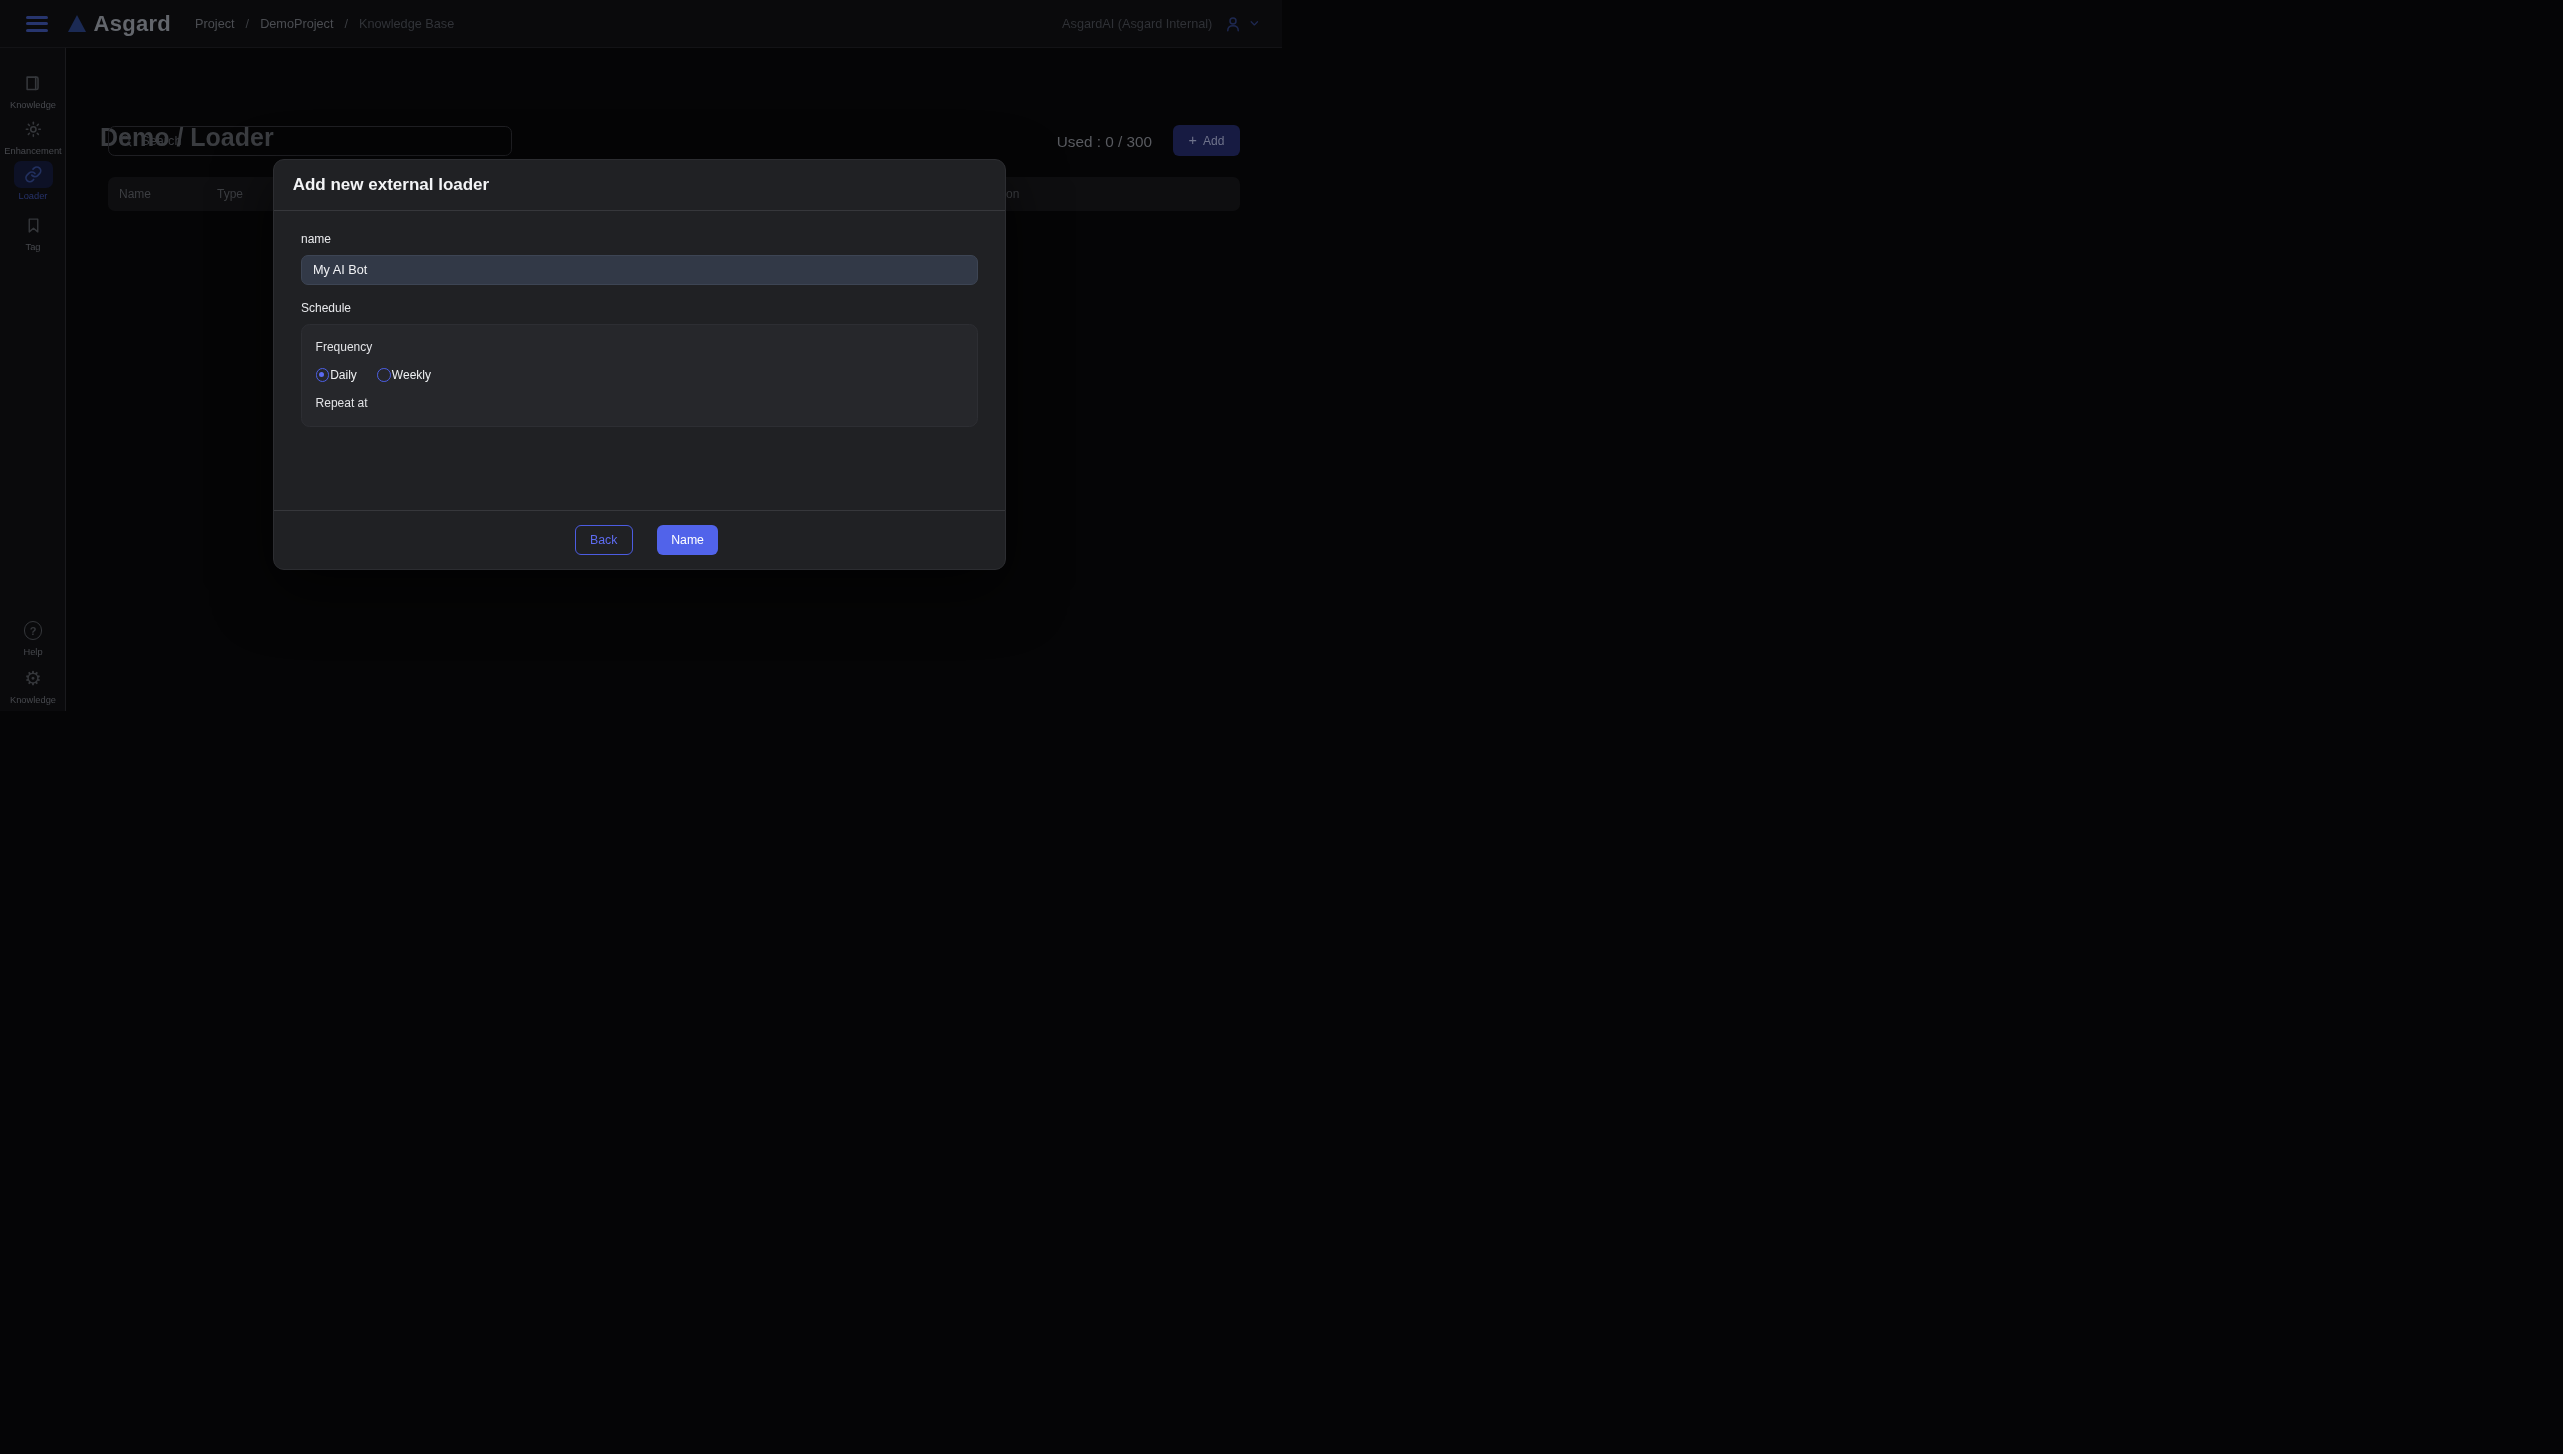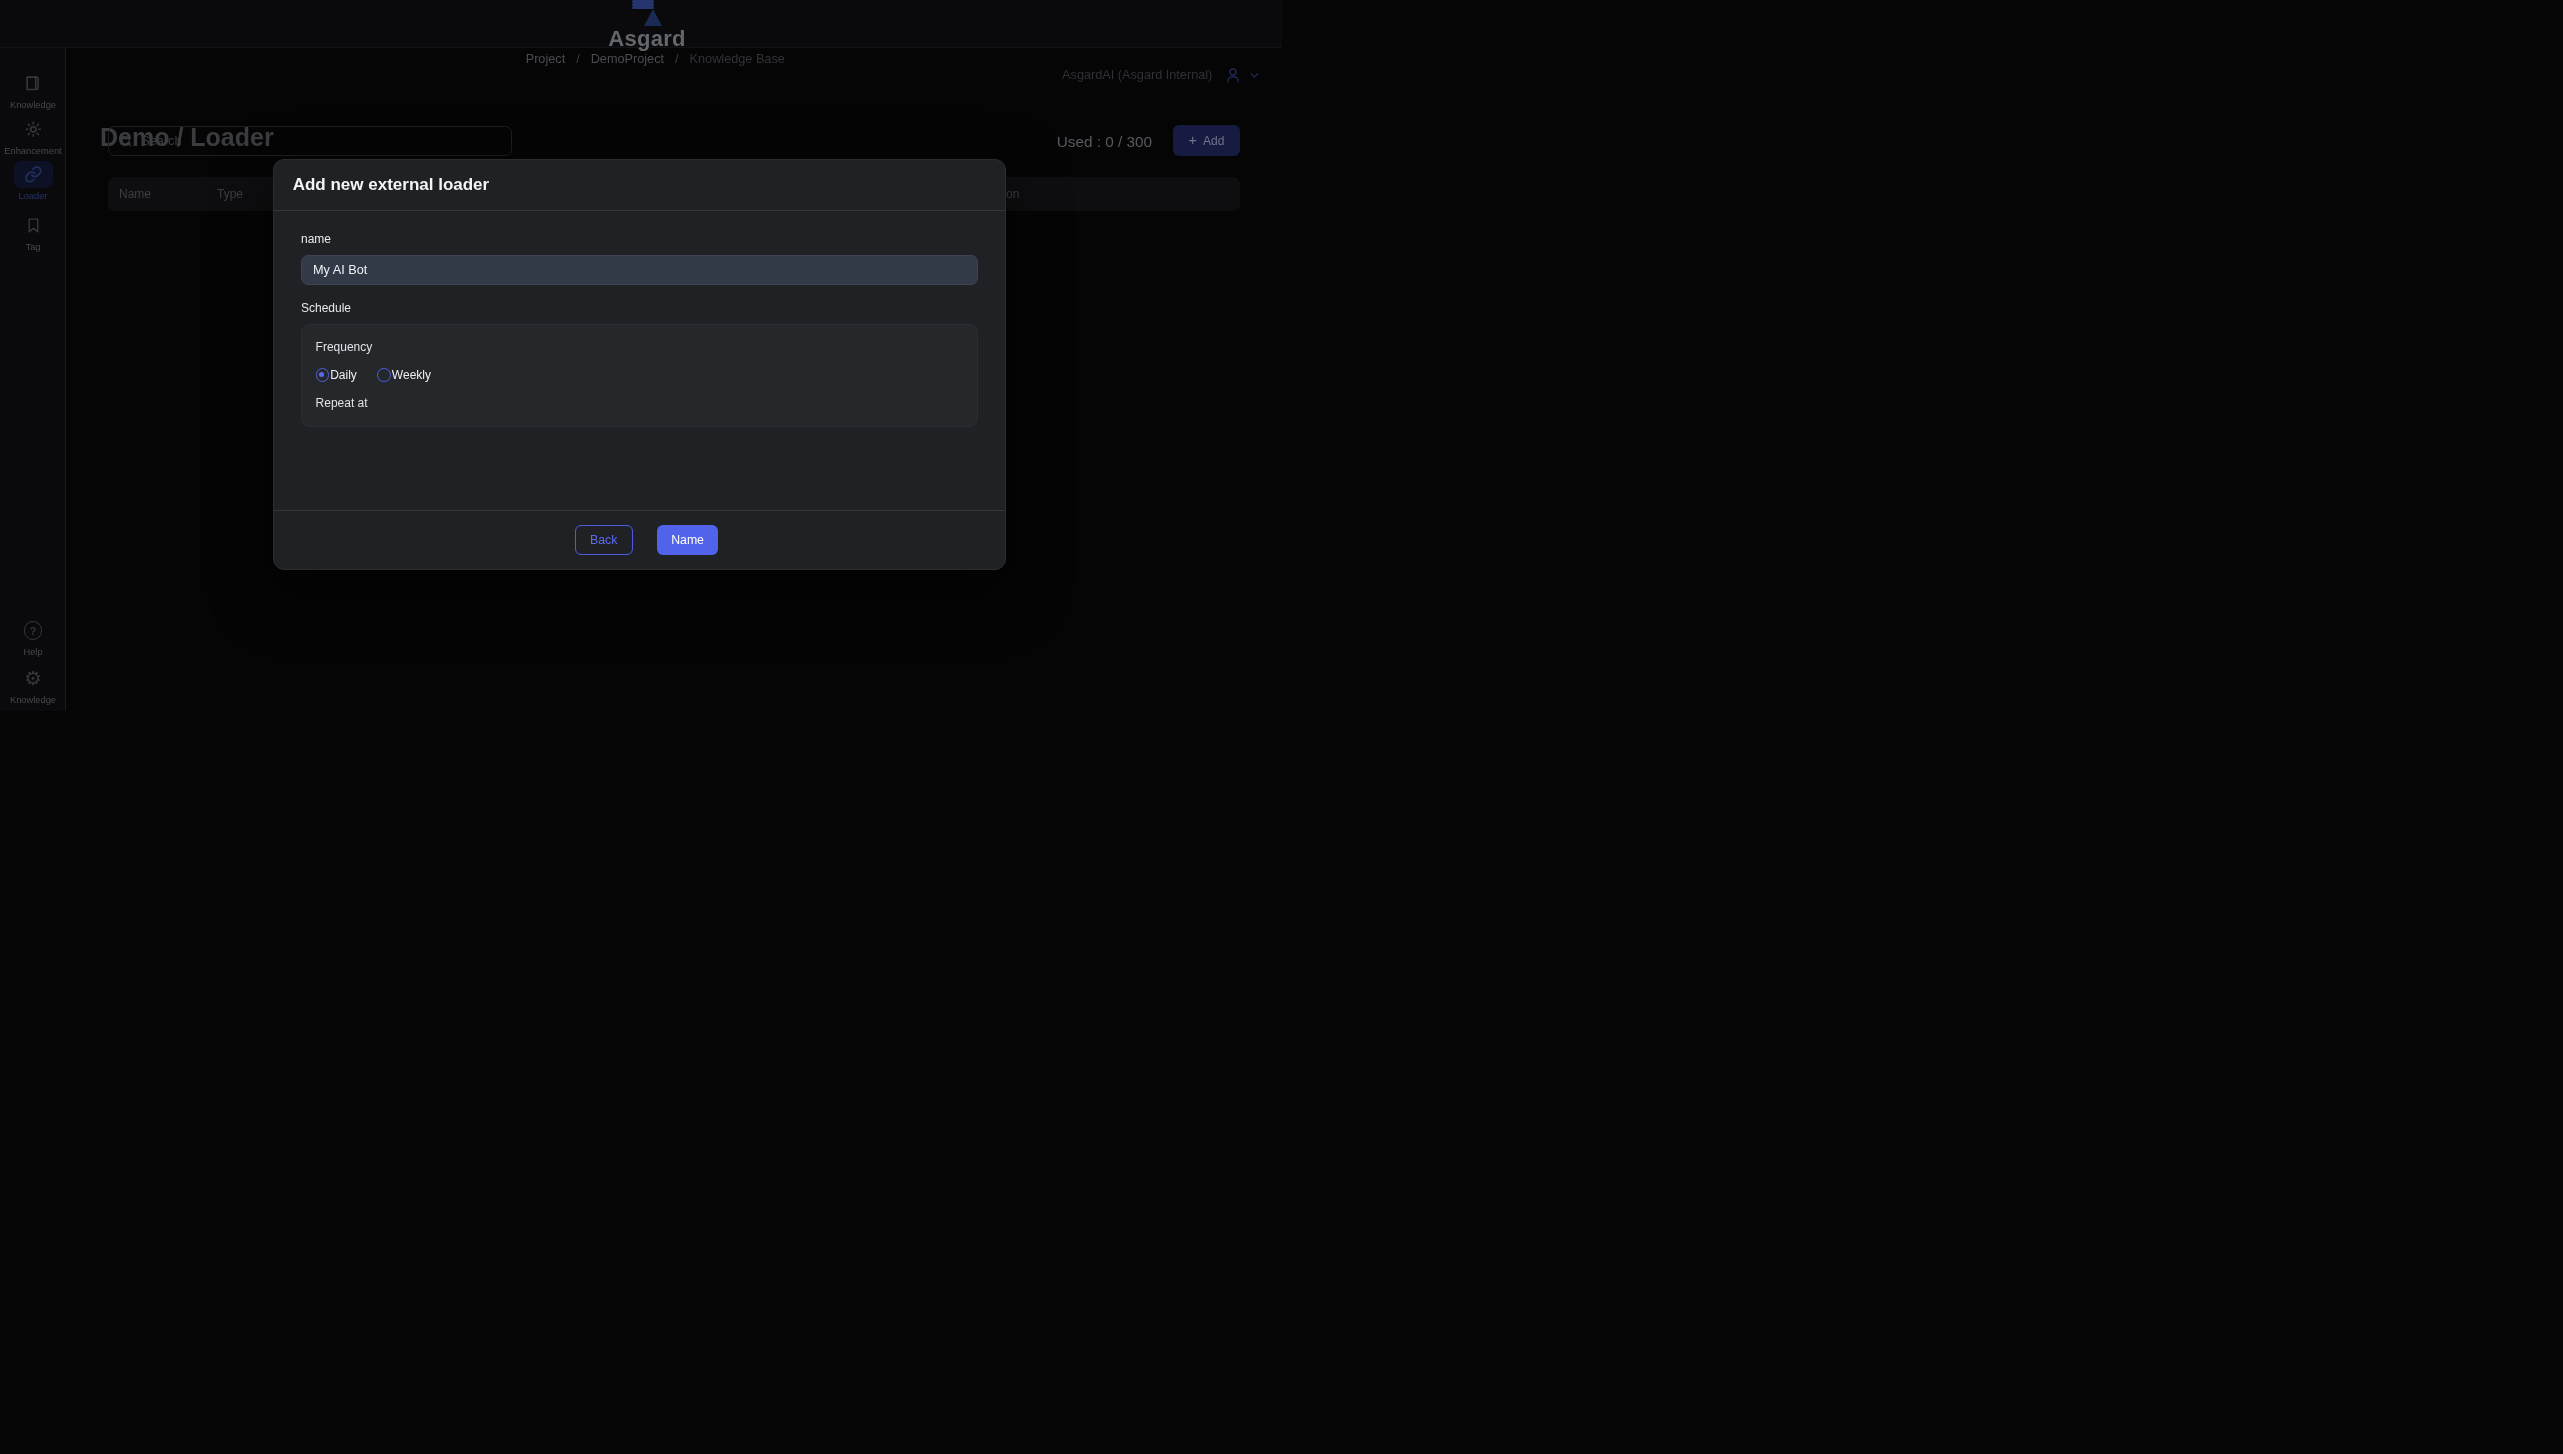--- a/index.html
+++ b/index.html
@@ -3,21 +3,21 @@
 <meta charset="utf-8">
 <style>
   * { margin:0; padding:0; box-sizing:border-box; }
   html,body { width:1282px; height:727px; background:#050506; overflow:hidden;
               font-family:"Liberation Sans","DejaVu Sans",sans-serif; }
   #app { position:relative; width:1282px; height:727px; background:#050506; }
 
   
   .header { position:absolute; left:0; top:0; width:1282px; height:48px;
             background:#0a0a0c; border-bottom:0.8px solid #131316;
-            display:flex; align-items:center; padding:0 21px 0 25.5px; z-index:5;flex-direction:column; }
+            display:flex; align-items:center; padding:0 21px 0 25.5px; z-index:5; }
   .hamburger { width:22px; height:16px; display:flex; flex-direction:column;
                justify-content:space-between; cursor:pointer; }
   .hamburger span { display:block; height:3px; border-radius:1.7px; background:#27356e; }
   .logo-tri { width:0; height:0; margin-left:20.4px;
               border-left:9.3px solid transparent; border-right:9.3px solid transparent;
               border-bottom:17px solid #1b2a54; }
   .brand { margin-left:7.6px; font-size:22px; font-weight:700; color:#63666c; letter-spacing:0.3px; }
   .crumbs { margin-left:24px; display:flex; align-items:center; gap:11px; font-size:12.7px;justify-content:space-between; }
   .crumb { color:#4b4d52; }
   .crumb-sep { color:#3b3d42; }

